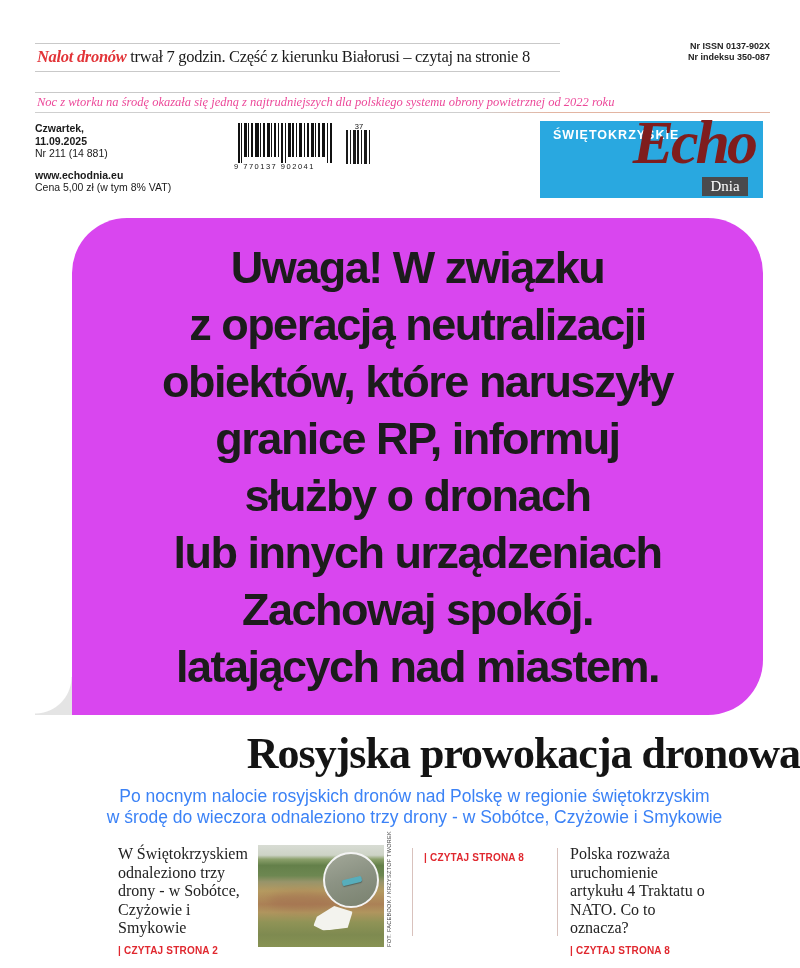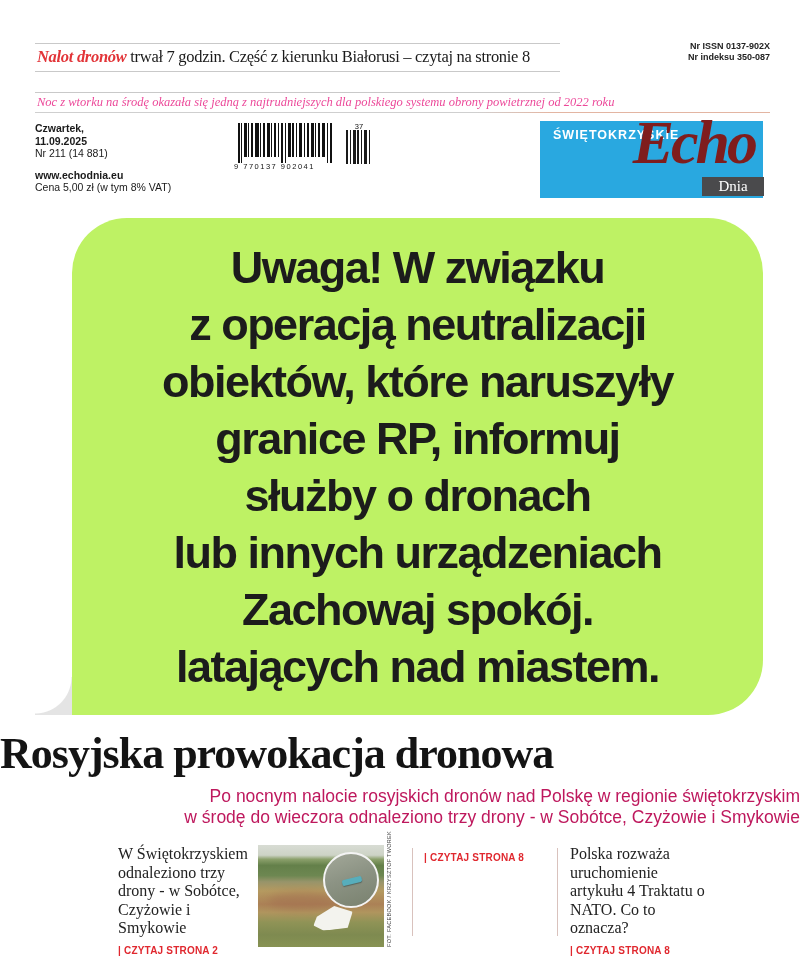--- a/index.html
+++ b/index.html
@@ -55,47 +55,47 @@
   .logo-region {
     position:absolute; left:13px; top:7px; color:#fff;
     font-size:12.5px; font-weight:bold; letter-spacing:1px;
   }
   .logo-echo {
     position:absolute; right:8px; top:-14px; color:#7f1d1d;
     font-family:"Liberation Serif", serif; font-style:italic; font-weight:bold;
     font-size:62px; letter-spacing:-3px;
   }
   .logo-dnia {
-    position:absolute; left:162px; top:56px; width:62px; height:19px;
+    position:absolute; left:162px; top:56px; width:46px; height:19px;
     background:#4a4a4c; color:#fff; text-align:center;
     font-family:"Liberation Serif", serif; font-size:15px; line-height:19px;
   }
   
   .bubble {
     position:absolute; left:72px; top:218px; width:691px; height:497px;
-    background:#bef264; border-radius:55px 55px 55px 0;
+    background:#d946ef; border-radius:55px 55px 55px 0;
   }
   .bubble-tail {
     position:absolute; left:-37px; bottom:0; width:37px; height:38px;
     background:radial-gradient(circle 38px at 0 0, rgba(0,0,0,0) 0 36px, #e4e4e4 37px);
   }
   .bubble-text {
     position:absolute; left:0; top:21px; width:100%; text-align:center;
     font-weight:bold; font-size:45px; line-height:57px;
     letter-spacing:-1.5px; color:#1c1c1c;
   }
   
   .headline {
-    position:absolute; left:0; top:728px; width:100%; text-align:left;
+    position:absolute; left:0; top:728px; width:100%; text-align:right;
     font-family:"Liberation Serif", serif; font-weight:bold;
     font-size:44px; letter-spacing:-1px; color:#141414;
   }
   .subhead {
-    position:absolute; left:0; top:786px; width:100%; text-align:right;
-    font-size:17.5px; line-height:21px; color:#be185d;padding-left:29px;
+    position:absolute; left:0; top:786px; width:100%; text-align:center;
+    font-size:17.5px; line-height:21px; color:#3b82f6;padding-left:29px;
   }
   
   .bt-title {
     font-family:"Liberation Serif", serif; font-size:16px; line-height:18.5px;
     color:#222;
   }
   .bt-link {
     margin-top:7px; font-size:10px; font-weight:bold; color:#e0282f;
     letter-spacing:0.2px;
   }

